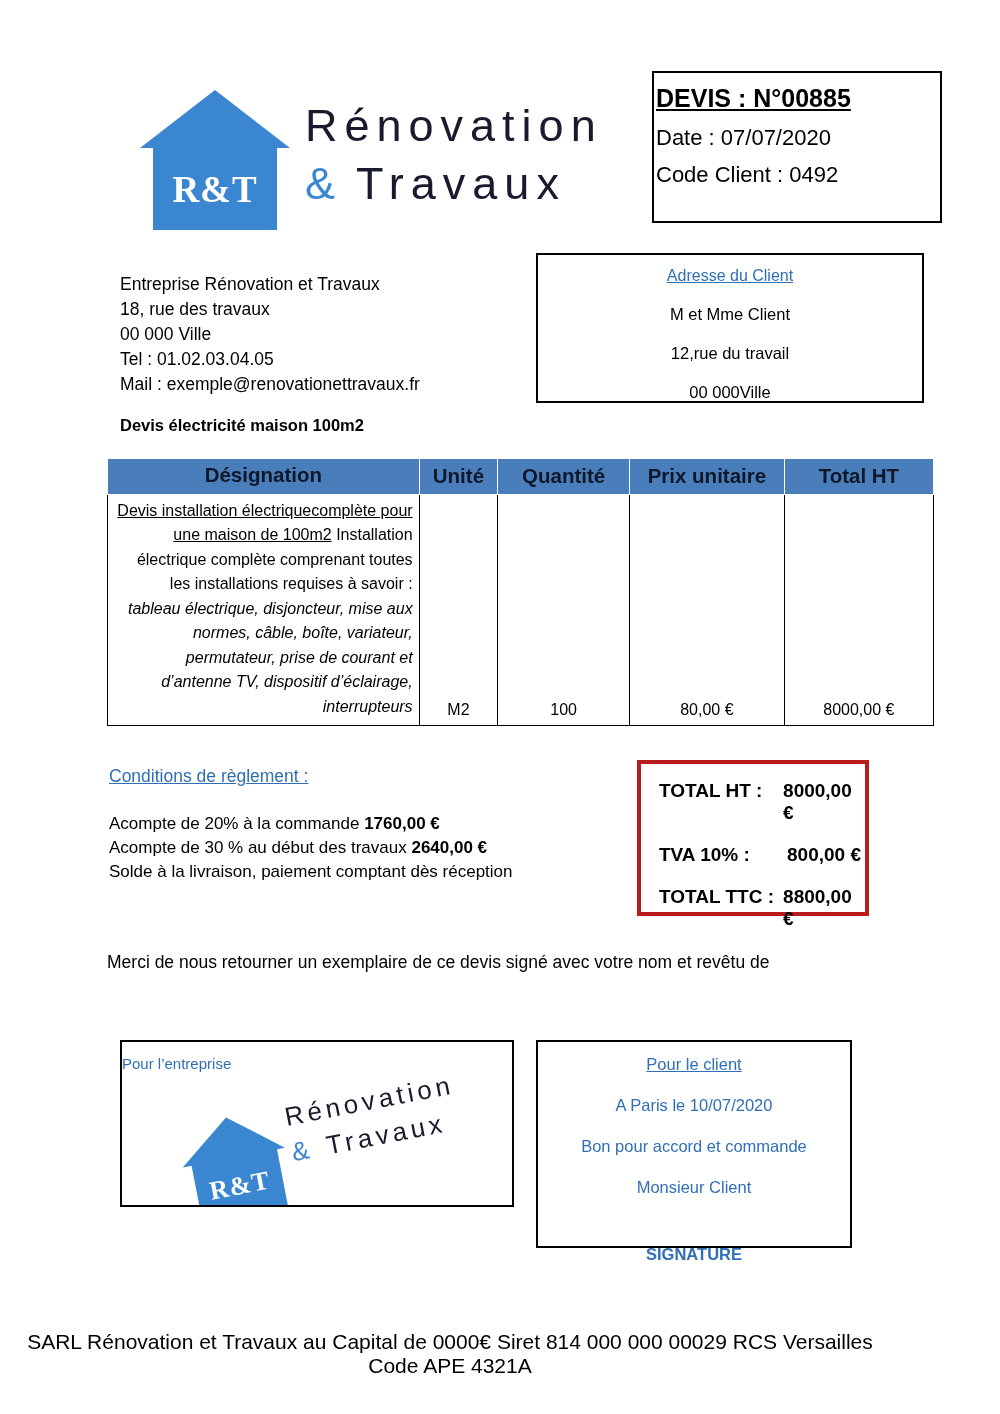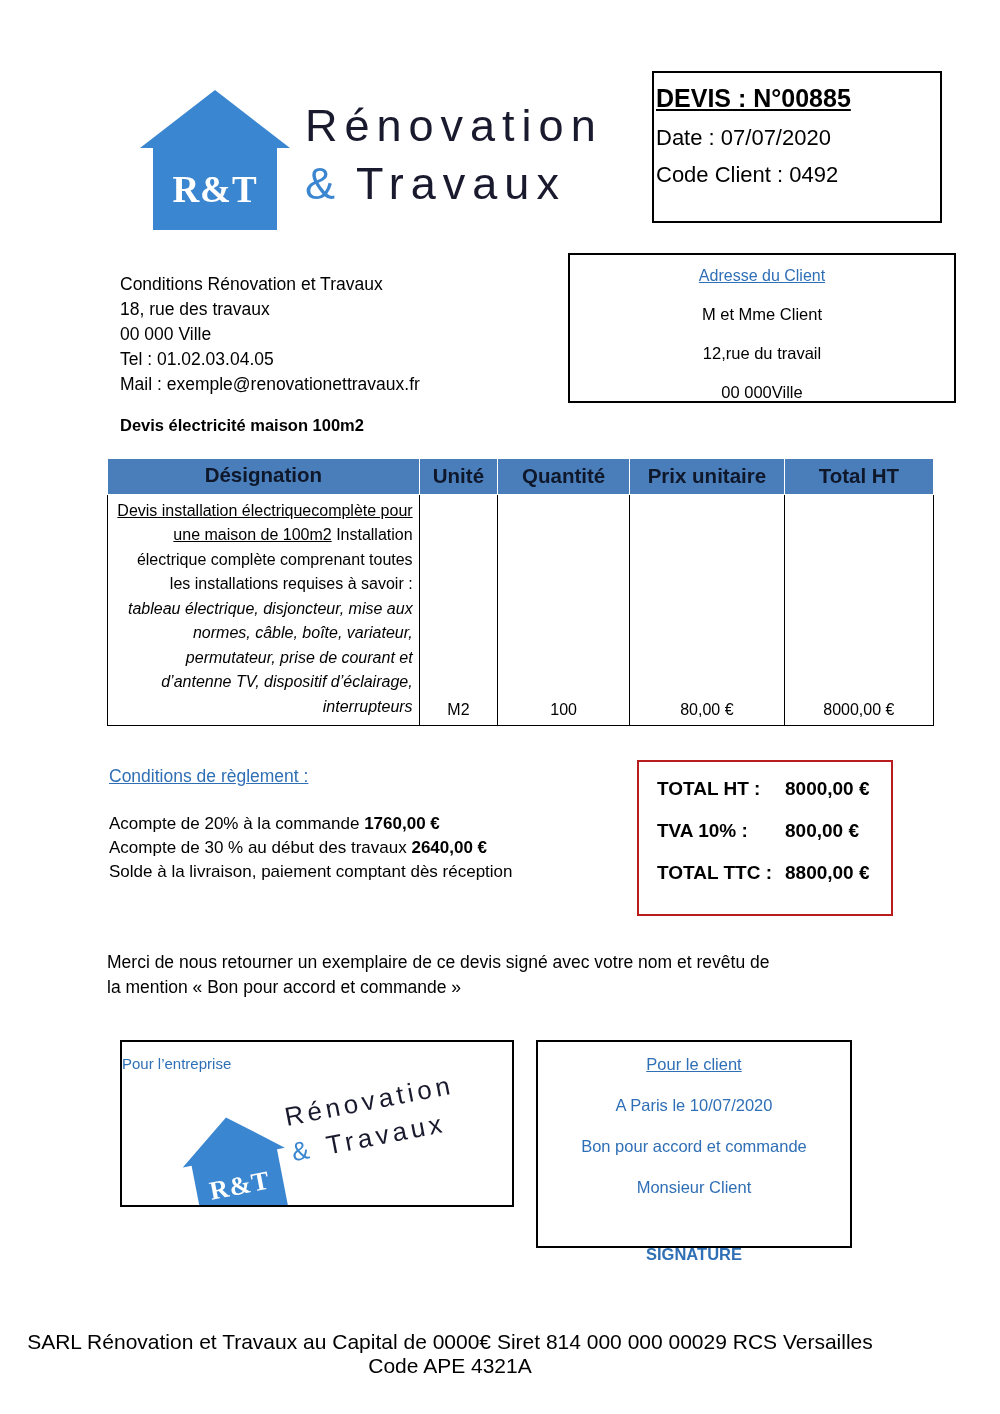--- a/index.html
+++ b/index.html
@@ -122,21 +122,20 @@
   }
   .client-box {
     position: absolute;
     left: 536px;
     top: 253px;
     width: 388px;
     height: 150px;
     border: 2px solid #000;
     box-sizing: border-box;
     text-align: center;
-    margin-left: 32px;
   }
   .client-title {
     color: #2f6fb5;
     text-decoration: underline;
     font-size: 16px;
     margin-top: 12px;
   }
   .client-line {
     font-size: 16.5px;
     margin-top: 20px;
@@ -205,23 +204,23 @@
     position: absolute;
     left: 109px;
     top: 812px;
     font-size: 17px;
     line-height: 24px;
   }
   .totals-box {
     position: absolute;
     left: 637px;
     top: 760px;
-    width: 256px;
+    width: 232px;
     height: 156px;
-    border: 2px solid #b91c1c;
+    border: 4px solid #b91c1c;
     box-sizing: border-box;
     padding: 16px 0 0 18px;
   }
   .tot-row {
     font-size: 19px;
     font-weight: bold;
     margin-bottom: 20px;
     display: flex;
   }
   .tot-label { width: 128px; }
@@ -360,21 +359,21 @@
 
   <div class="devis-box">
     <div class="devis-title">DEVIS : N°00885</div>
     <div class="devis-line">Date : 07/07/2020</div>
     <div class="devis-line">Code Client : 0492</div>
   </div>
 
 </div>
 
 <div class="company">
-  <div>Conditions Rénovation et Travaux</div>
+  <div>Entreprise Rénovation et Travaux</div>
   <div>18, rue des travaux</div>
   <div>00 000 Ville</div>
   <div>Tel : 01.02.03.04.05</div>
   <div>Mail : exemple@renovationettravaux.fr</div>
 </div>
 
 <div class="client-box">
   <div class="client-title">Adresse du Client</div>
   <div class="client-line">M et Mme Client</div>
   <div class="client-line">12,rue du travail</div>
@@ -429,21 +428,20 @@
     <span class="tot-value">800,00 €</span>
   </div>
   <div class="tot-row">
     <span class="tot-label">TOTAL TTC :</span>
     <span class="tot-value">8800,00 €</span>
   </div>
 </div>
 
 <div class="thanks">
   <div>Merci de nous retourner un exemplaire de ce devis signé avec votre nom et revêtu de</div>
-  <div>la mention « Bon pour accord et commande »</div>
 </div>
 
 <div class="sig-left">
   <div class="title">Pour l’entreprise</div>
   <div class="stamp">
     <div class="house">
       <div class="roof"></div>
       <div class="body"></div>
       <div class="rt">R&amp;T</div>
     </div>

